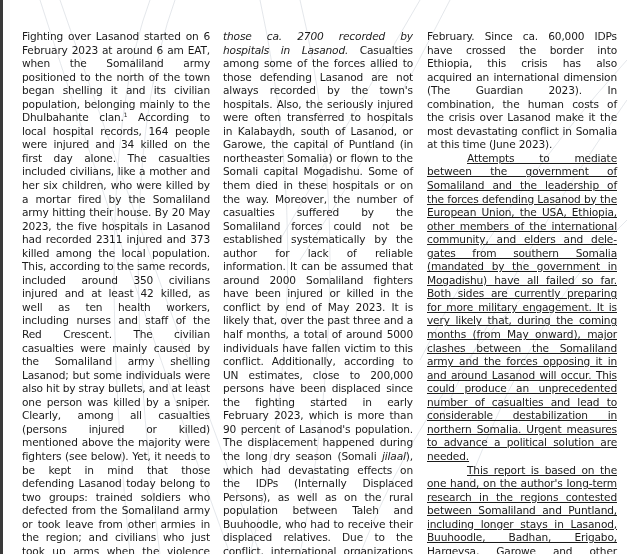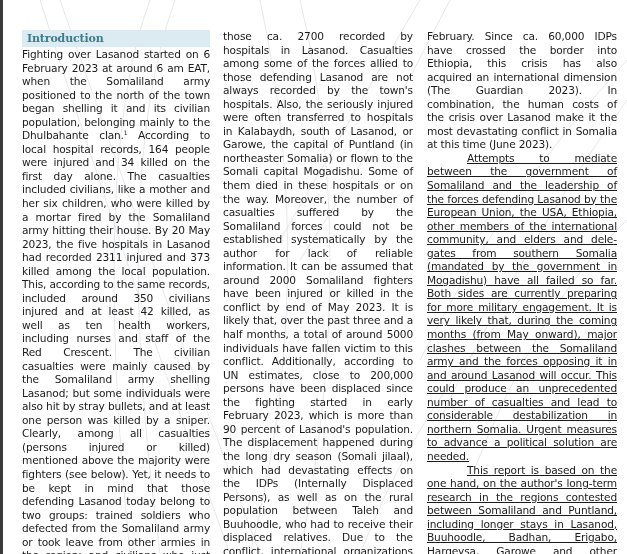--- a/index.html
+++ b/index.html
@@ -53,21 +53,21 @@
       font-size: 11px;
       line-height: 15px;
       padding: 1px 5px;
       margin: 0 0 1px 0;
     }
     p {
       margin: 0;
       hyphens: manual;
     }
     .indent { text-indent: 40px; text-decoration: underline; }
-    .italic { }
+    .italic { font-style: italic; }
     sup { font-size: 6px; line-height: 0; vertical-align: 4px; }
     .col2 p.lead { margin-top: 0; }
   </style>
 </head>
 <body>
 
 <div class="page">
   <div class="left-edge"></div>
 
   <svg class="deco" viewBox="0 0 627 554">
@@ -81,21 +81,20 @@
       <path d="M420 0 Q 350 120 280 240"></path>
       <path d="M450 0 Q 380 140 300 260"></path>
       <path d="M627 60 Q 500 200 420 360"></path>
       <path d="M627 100 Q 520 250 440 420"></path>
       <path d="M627 220 Q 540 300 470 480"></path>
       <path d="M360 554 Q 420 400 520 300"></path>
     </g>
   </svg>
 
   <div class="col col1">
-    <div class="section-header">Introduction</div>
     <p><span>Fighting over Lasanod started on 6 Feb­ruary 2023 at around 6 am EAT, when the Somaliland army positioned to the north of the town began shelling it and its civilian population, belonging mainly to the Dhulbahante clan.</span><sup>1</sup><span> According to local hospital records, 164 people were injured and 34 killed on the first day alone. The casualties included civilians, like a mother and her six children, who were killed by a mortar fired by the So­maliland army hitting their house. By 20 May 2023, the five hospitals in Lasanod had recorded 2311 injured and 373 killed among the local population. This, according to the same records, included around 350 civilians injured and at least 42 killed, as well as ten health workers, including nurses and staff of the Red Crescent. The civilian casualties were mainly caused by the Somaliland army shelling Lasanod; but some individuals were also hit by stray bullets, and at least one person was killed by a sniper. Clearly, among all casualties (persons injured or killed) mentioned above the majority were fighters (see below). Yet, it needs to be kept in mind that those defending Lasanod today belong to two groups:  trained soldiers who defected from the Somaliland army or took leave from other armies in the region; and ci­vilians who just took up arms when the violence escalated.</span></p>
 
   </div>
 
   <div class="col col2">
     <p class="lead"><span class="italic">those ca. 2700 recorded by hospitals in Lasanod.</span><span> Casualties among some of the forces allied to those defending Lasanod are not always recorded by the town's hospitals. Also, the seriously injured were often transferred to hospitals in Kalabaydh, south of Lasanod, or Ga­rowe, the capital of Puntland (in north­easter Somalia) or flown to the Somali capital Mogadishu. Some of them died in these hospitals or on the way. Moreo­ver, the number of casualties suffered by the Somaliland forces could not be established systematically by the author for lack of reliable information. It can be assumed that around 2000 Somaliland fighters have been injured or killed in the conflict by end of May 2023. It is likely that, over the past three and a half months, a total of around 5000 individ­uals have fallen victim to this conflict. Additionally, according to UN esti­mates, close to 200,000 persons have been displaced since the fighting started in early February 2023, which is more than 90 percent of Lasanod's popula­tion. The displacement happened during the long dry season (Somali </span><span class="italic">jilaal</span><span>), which had devastating effects on the IDPs (In­ternally Displaced Persons), as well as on the rural population between Taleh and Buuhoodle, who had to receive their displaced relatives. Due to the conflict, international organizations are continuing to have great difficulties in accessing those in need in the country­side. Thus, a humanitarian crisis has ac­companied the conflict from its start in</span></p>
   </div>
 
   <div class="col col3">
     <p>February. Since ca. 60,000 IDPs have crossed the border into Ethiopia, this crisis has also acquired an international dimension (The Guardian 2023). In combination, the human costs of the crisis over Lasanod make it the most devastating conflict in Somalia at this time (June 2023).</p>

